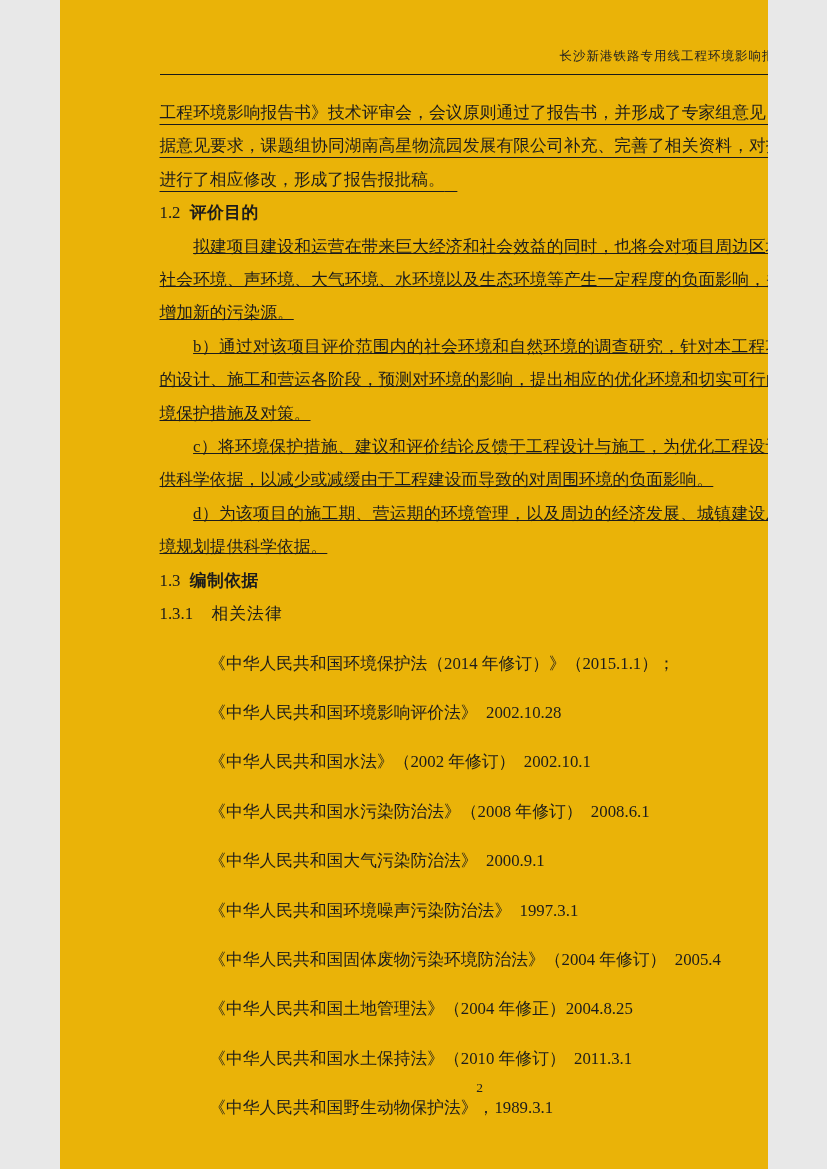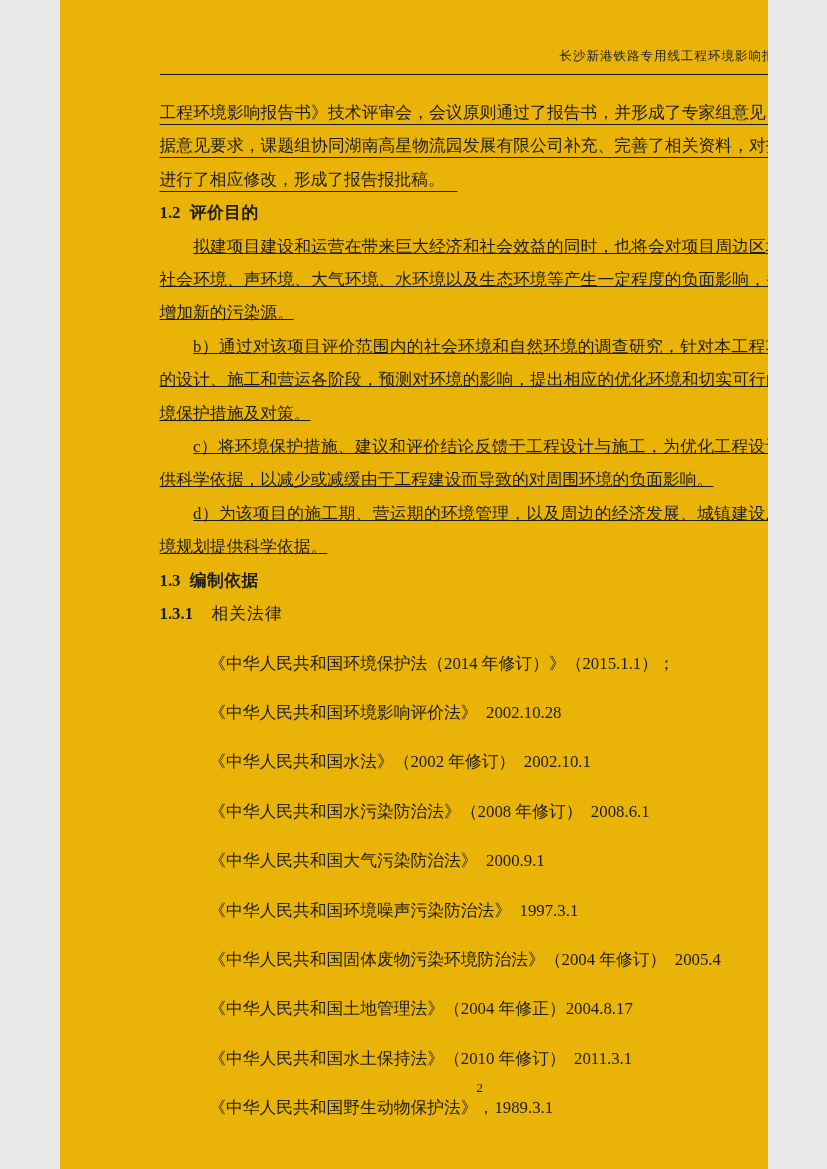--- a/index.html
+++ b/index.html
@@ -49,21 +49,21 @@
   }
   .para.underlined::after { content: "\00a0\00a0\00a0"; }
   .heading {
     margin: 0;
     font-size: 16.8px;
     line-height: 33.4px;
     text-align: left;
   }
   .h-num {
     font-family: "Liberation Serif", "DejaVu Serif", serif;
-    font-weight: bold;
+    font-weight: normal;
     margin-right: 0.55em;
   }
   .h1-title {
     font-family: Liberation Sans, sans-serif;
     font-weight: bold;
     letter-spacing: 0.5px;
   }
   .h2-num { margin-right: 1.1em; }
   .h2-title { font-weight: normal; letter-spacing: 1px; font-family: Liberation Serif, serif; }
   .law-item {
@@ -107,21 +107,21 @@
 
     <h3 class="heading"><span class="h-num h2-num">1.3.1</span><span class="h2-title">相关法律</span></h3>
 
     <p class="law-item">《中华人民共和国环境保护法（2014 年修订）》（2015.1.1）；</p>
     <p class="law-item">《中华人民共和国环境影响评价法》  2002.10.28</p>
     <p class="law-item">《中华人民共和国水法》（2002 年修订）  2002.10.1</p>
     <p class="law-item">《中华人民共和国水污染防治法》（2008 年修订）  2008.6.1</p>
     <p class="law-item">《中华人民共和国大气污染防治法》  2000.9.1</p>
     <p class="law-item">《中华人民共和国环境噪声污染防治法》  1997.3.1</p>
     <p class="law-item">《中华人民共和国固体废物污染环境防治法》（2004 年修订）  2005.4</p>
-    <p class="law-item">《中华人民共和国土地管理法》（2004 年修正）2004.8.17</p>
+    <p class="law-item">《中华人民共和国土地管理法》（2004 年修正）2004.8.25</p>
     <p class="law-item">《中华人民共和国水土保持法》（2010 年修订）  2011.3.1</p>
     <p class="law-item">《中华人民共和国野生动物保护法》，1989.3.1</p>
 
   </div>
 
   <div class="footer">
     <span>2</span>
   </div>
 
 </div>

